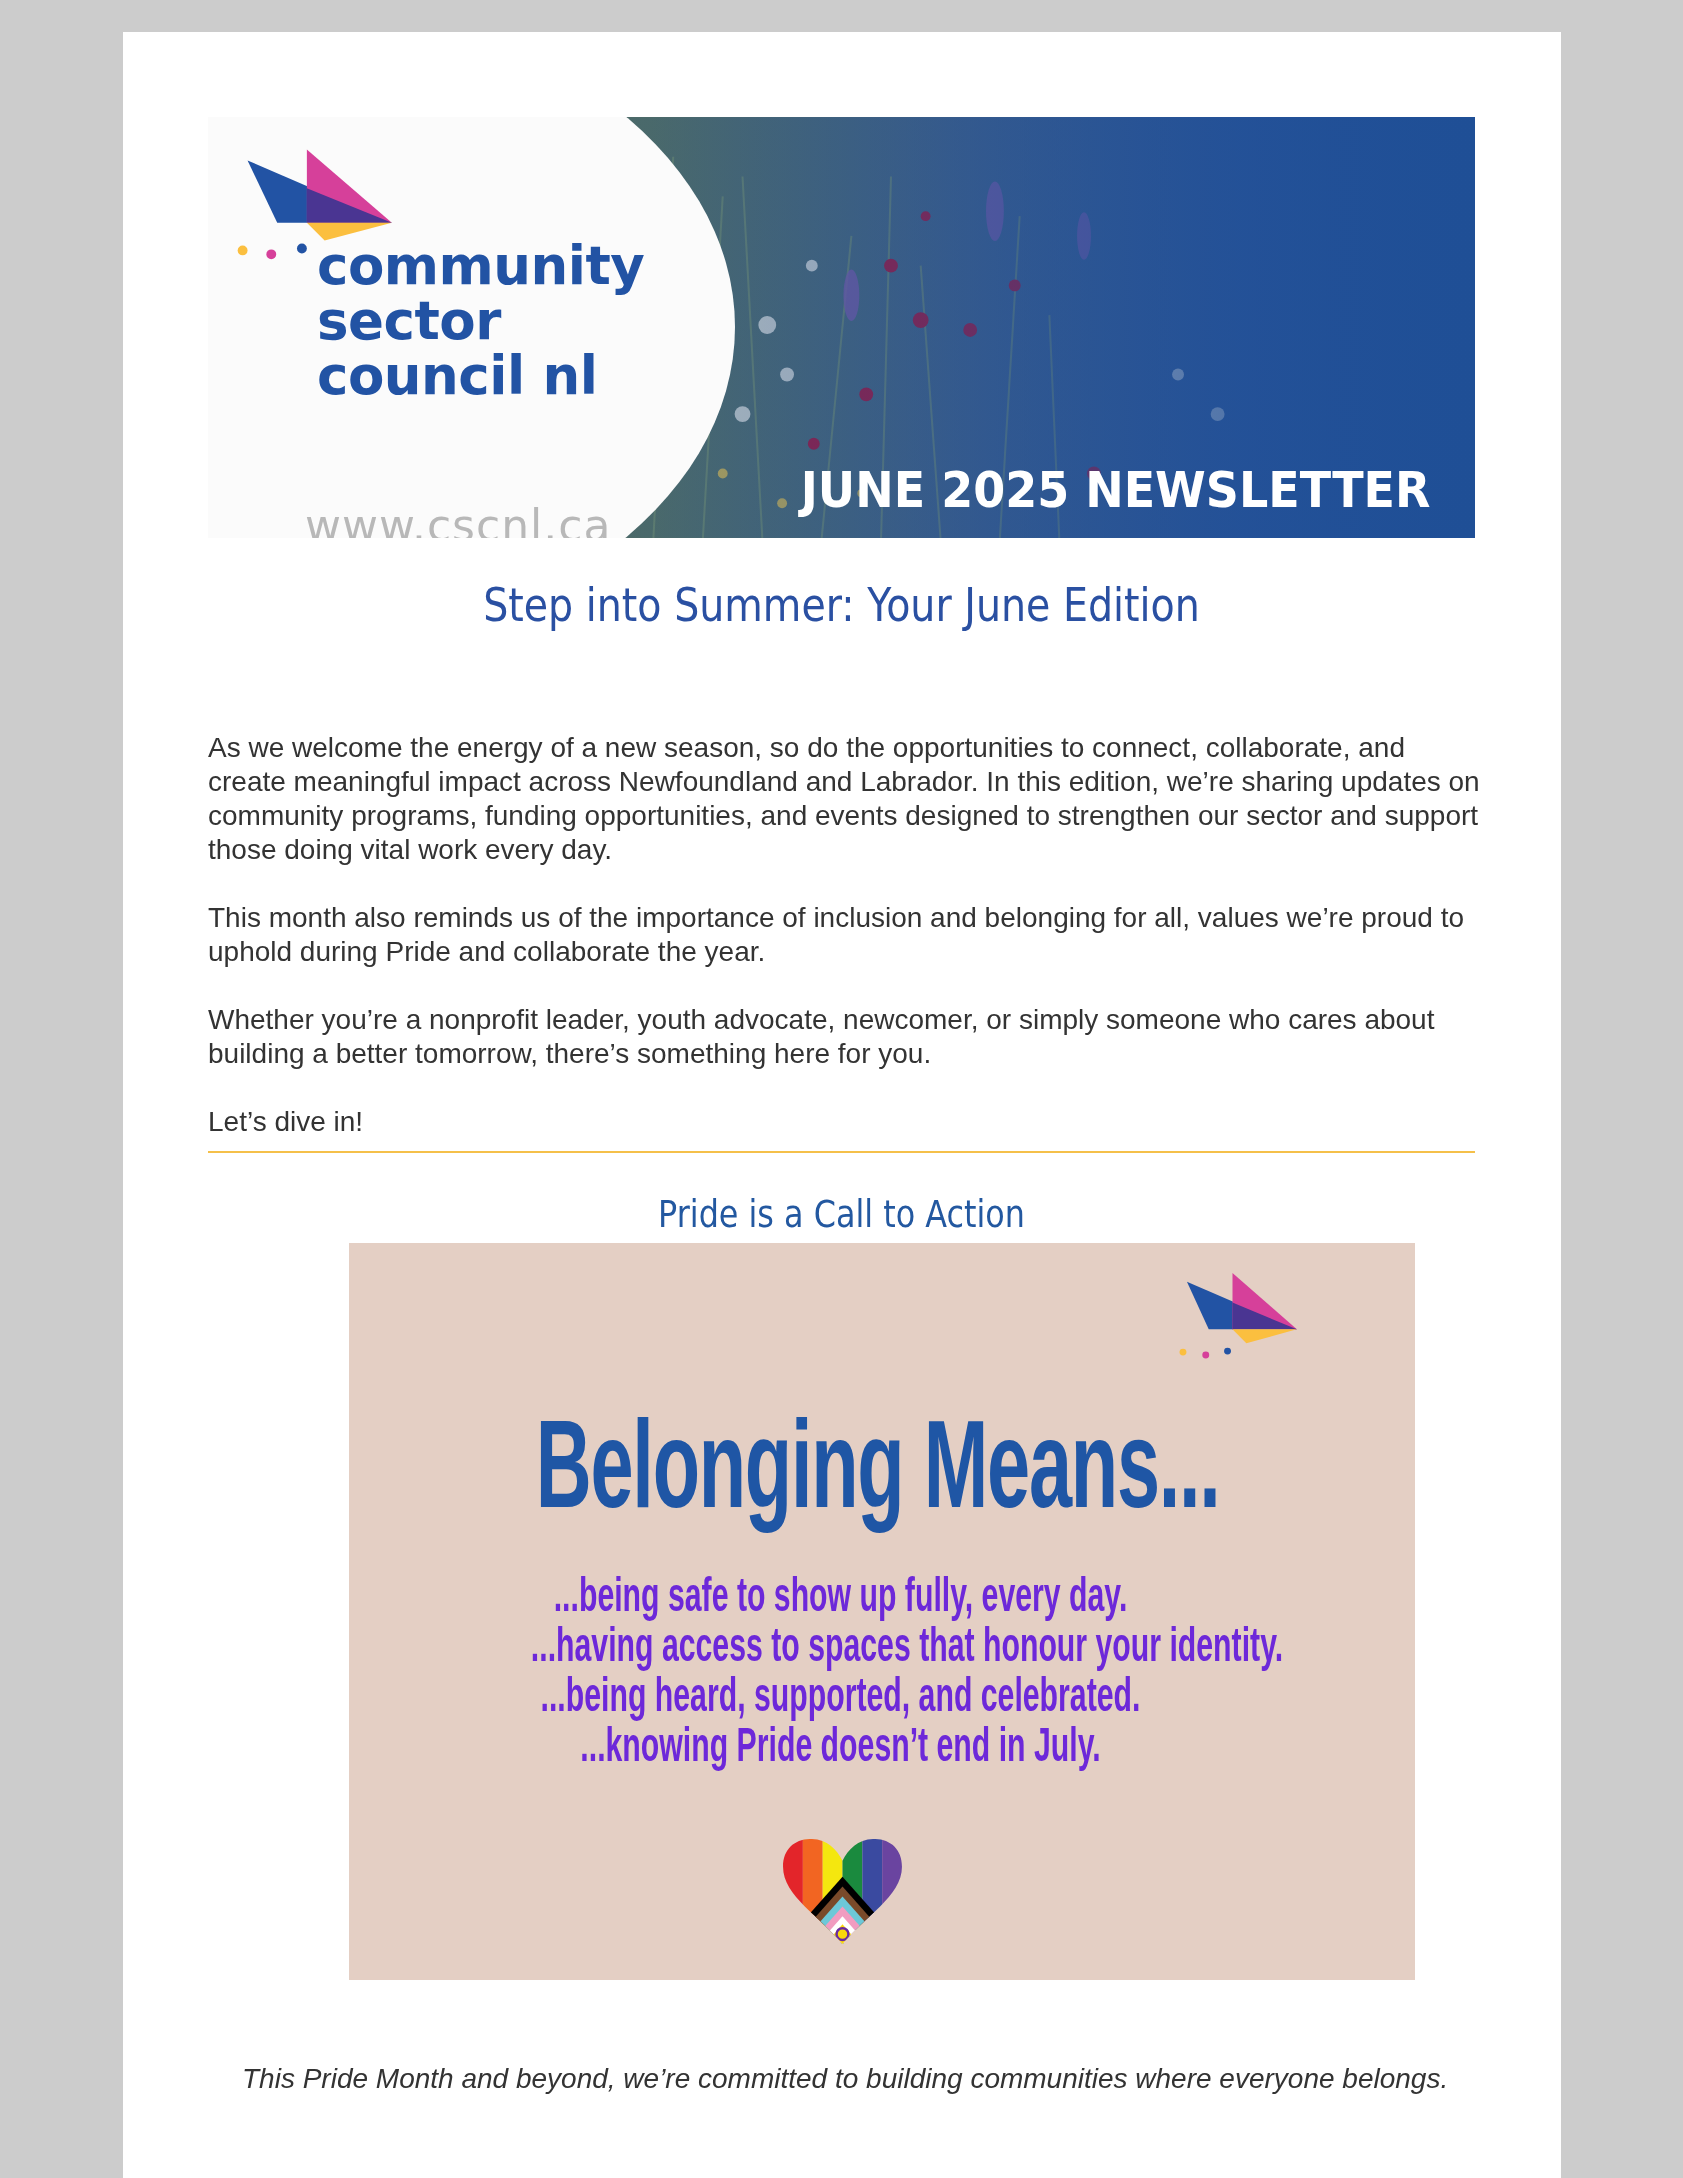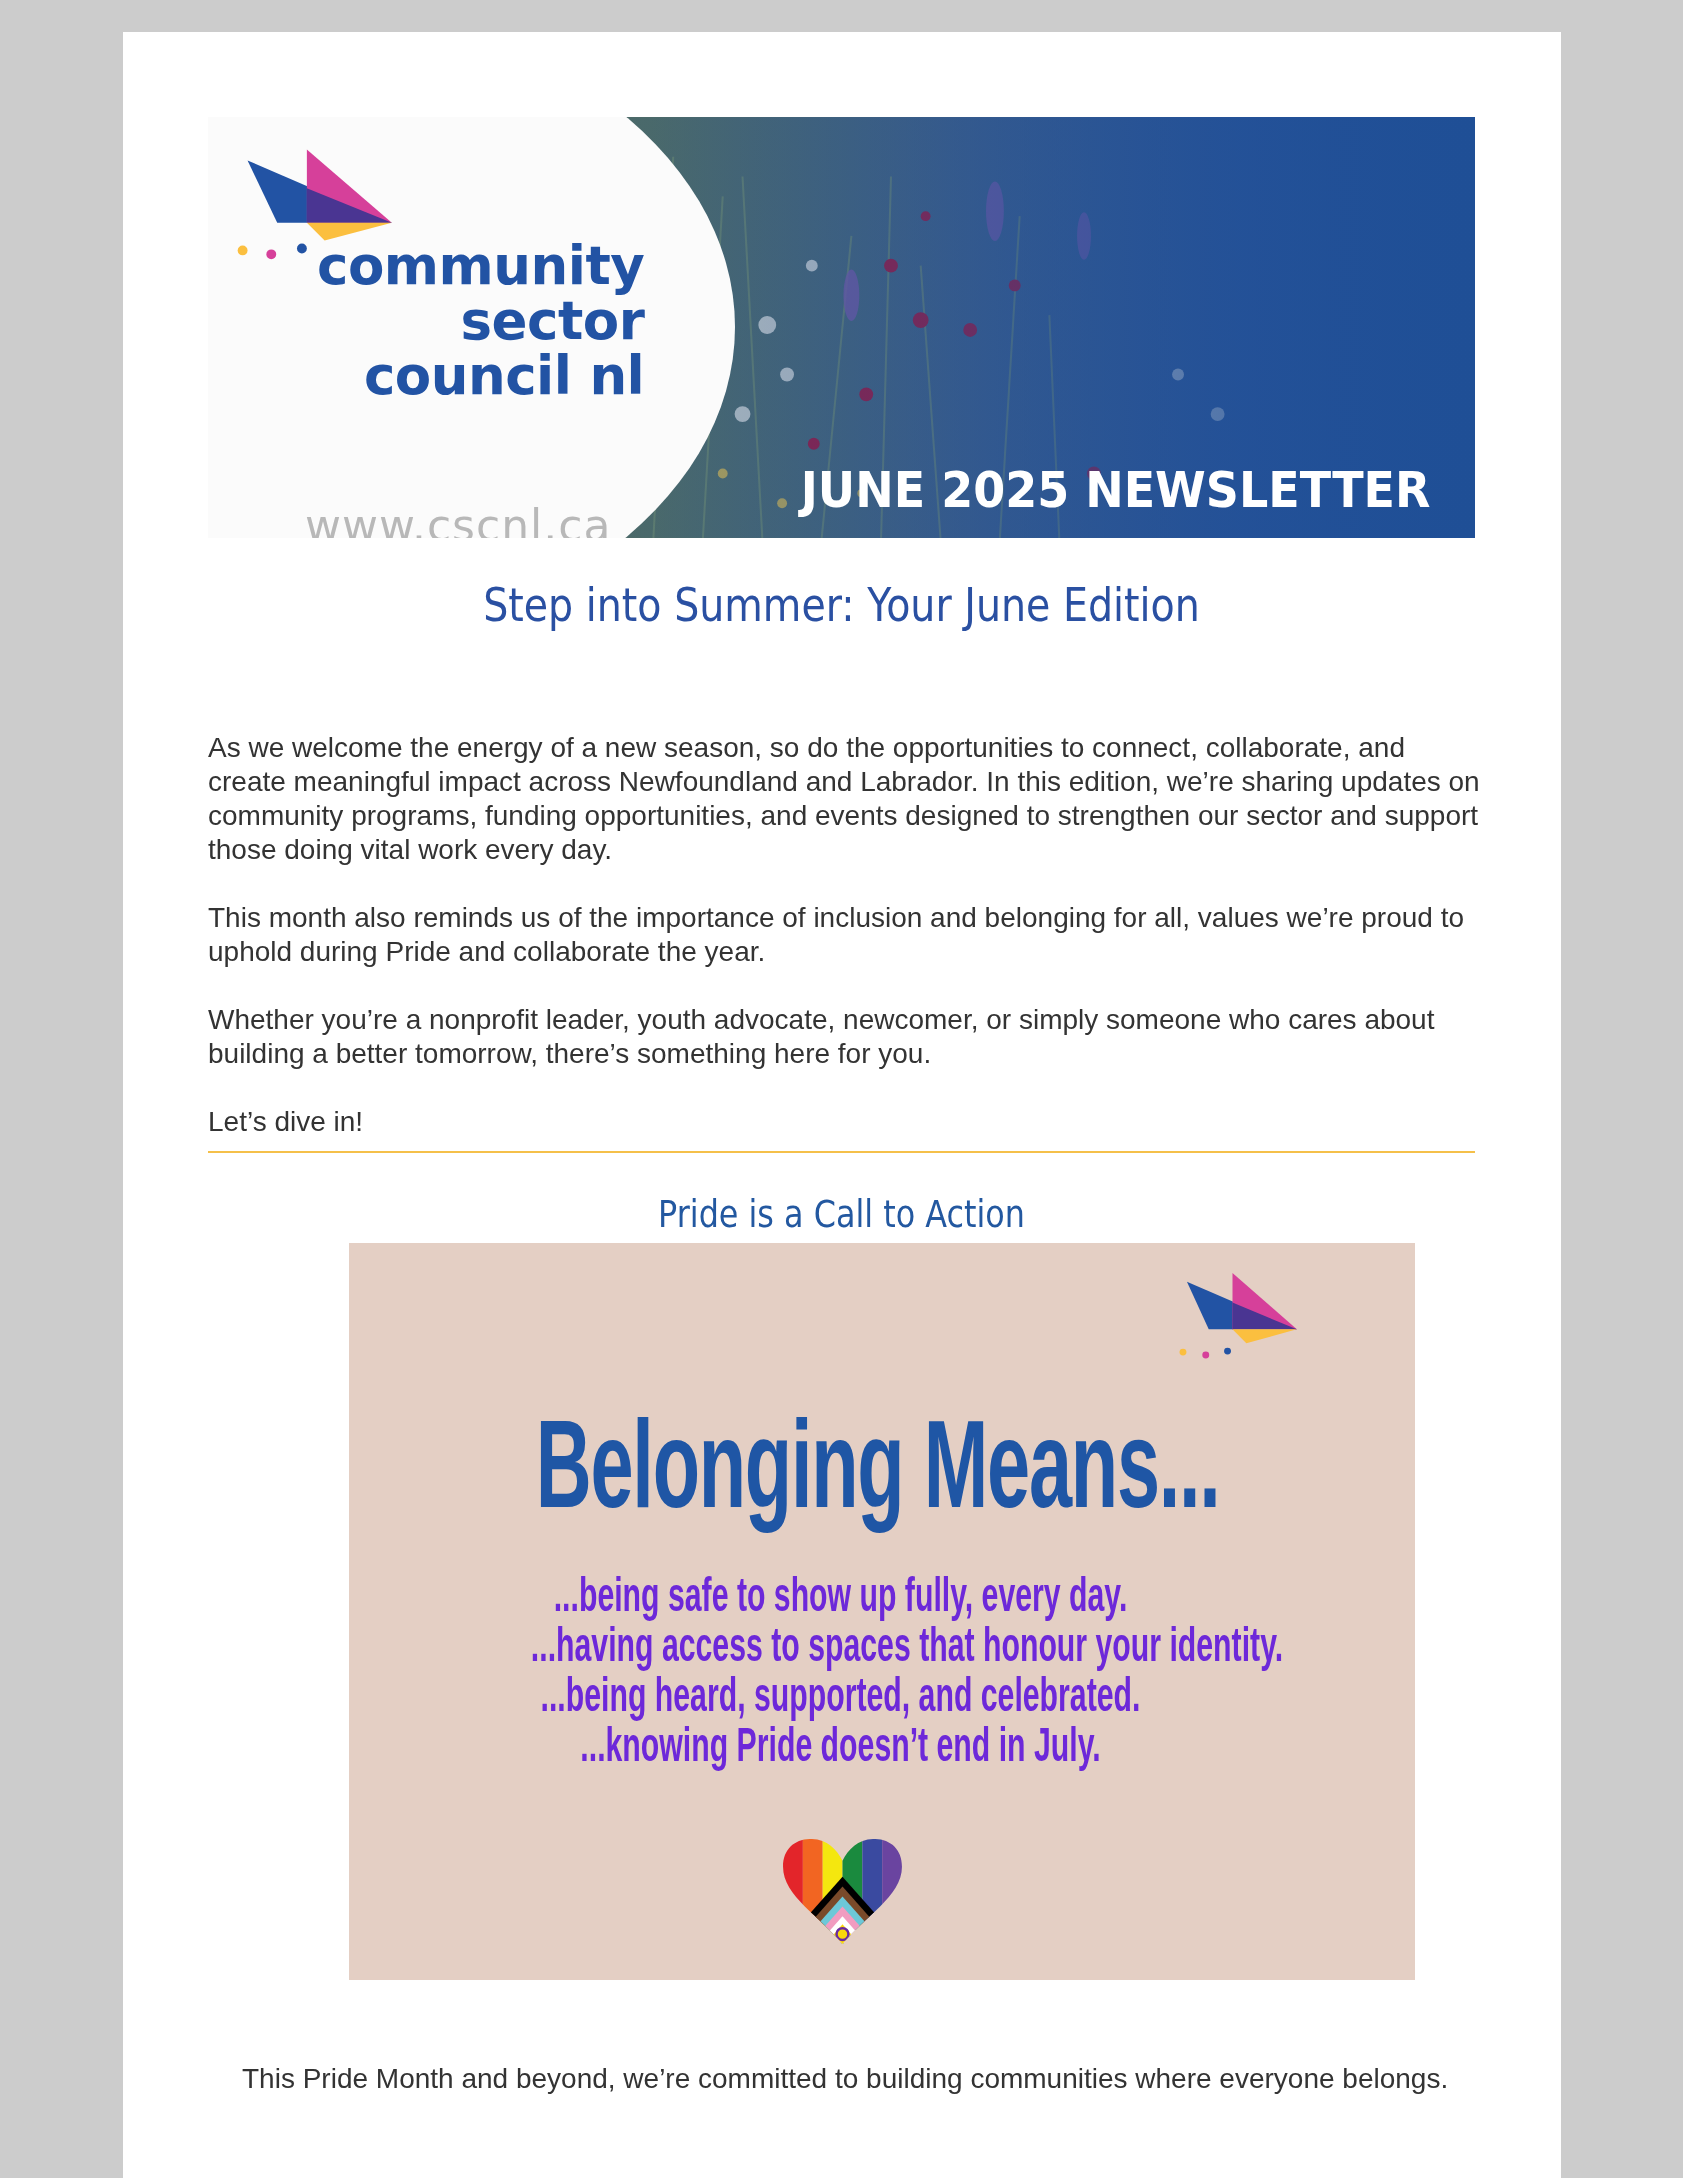--- a/index.html
+++ b/index.html
@@ -1,36 +1,36 @@
 <!DOCTYPE html>
 <html><head>
 <meta charset="utf-8">
 <style>
   html, body { margin:0; padding:0; }
   body { width:1683px; height:2178px; background:#cccccc; position:relative; overflow:hidden; font-family:"Liberation Sans", sans-serif; }
   .page { position:absolute; left:123px; top:32px; width:1438px; height:2146px; background:#ffffff; }
   .banner { position:absolute; left:208px; top:117px; width:1267px; height:421px; overflow:hidden;
-    background: linear-gradient(90deg, #5b6e58 0%, #55705e 35%, #3f6086 60%, #2a5597 82%, #1f4f96 100%); text-align: right; }
+    background: linear-gradient(90deg, #5b6e58 0%, #55705e 35%, #3f6086 60%, #2a5597 82%, #1f4f96 100%); }
   .banner .meadow { position:absolute; inset:0; }
   .banner .whiteoval { position:absolute; left:-416px; top:-119px; width:943px; height:658px; border-radius:50%; background:#fbfbfb; }
   .logo-svg { position:absolute; left:0; top:0; }
   .brand { position:absolute; left:109px; top:121px; color:#2253a4; font-family:"DejaVu Sans", sans-serif; font-weight:bold; font-size:53px; line-height:55px; letter-spacing:-0.5px; }
   .brand div { white-space:nowrap; }
   .url { position:absolute; left:97px; top:347px; color:#b8b8b8; font-family:"DejaVu Sans", sans-serif; font-size:44px; letter-spacing:1px;margin-top:36px; }
   .edition { position:absolute; right:45px; top:344px; color:#ffffff; font-family:"DejaVu Sans", sans-serif; font-size:50px; font-weight:bold; letter-spacing:0px; white-space:nowrap; transform:scaleX(0.92); transform-origin:right center; }
   .title { position:absolute; left:208px; width:1267px; top:578px; text-align:center; color:#2a50a2; font-family:"DejaVu Sans", sans-serif; font-size:46px; transform:scaleX(0.86); }
   .body { position:absolute; left:208px; width:1277px; top:699px; color:#333333; font-size:28px; line-height:34px;margin-top:32px; }
   .body p { margin:0 0 34px 0; }
   .divider { position:absolute; left:208px; top:1151px; width:1267px; height:2px; background:#f5c04a; }
   .h2 { position:absolute; left:208px; width:1267px; top:1193px; text-align:center; color:#2358a0; font-family:"DejaVu Sans", sans-serif; font-size:37px; transform:scaleX(0.86); }
   .pride { position:absolute; left:349px; top:1243px; width:1066px; height:737px; background:#e4cfc4; overflow:hidden; }
   .pride .bm { position:absolute; left:0; width:983px; top:156px; text-align:center; color:#1f56a5; font-family:"Liberation Sans", sans-serif; font-weight:bold; font-size:125px; line-height:129px; transform:scaleX(0.62); letter-spacing:-2px; white-space:nowrap; }
   .pride .lines { position:absolute; left:0; width:983px; top:327px; text-align:center; color:#6d28d9; font-family:"Liberation Sans", sans-serif; font-weight:bold; font-size:48px; line-height:50px; }
   .pride .lines div { transform:scaleX(0.63); white-space:nowrap; }
-  .closing { position:absolute; left:208px; width:1277px; top:2062px; color:#333333; font-size:28px; line-height:34px; text-indent:34px; }
+  .closing { position:absolute; left:208px; width:1277px; top:2062px; color:#333333; font-size:28px; line-height:34px; font-style:italic; text-indent:34px; }
 </style>
 </head>
 <body>
 
 <div class="page"></div>
 
 <div class="banner">
   <svg class="meadow" width="1267" height="421" viewBox="0 0 1280 425">
     <defs>
       <linearGradient id="fade" x1="0" y1="0" x2="1" y2="0">

